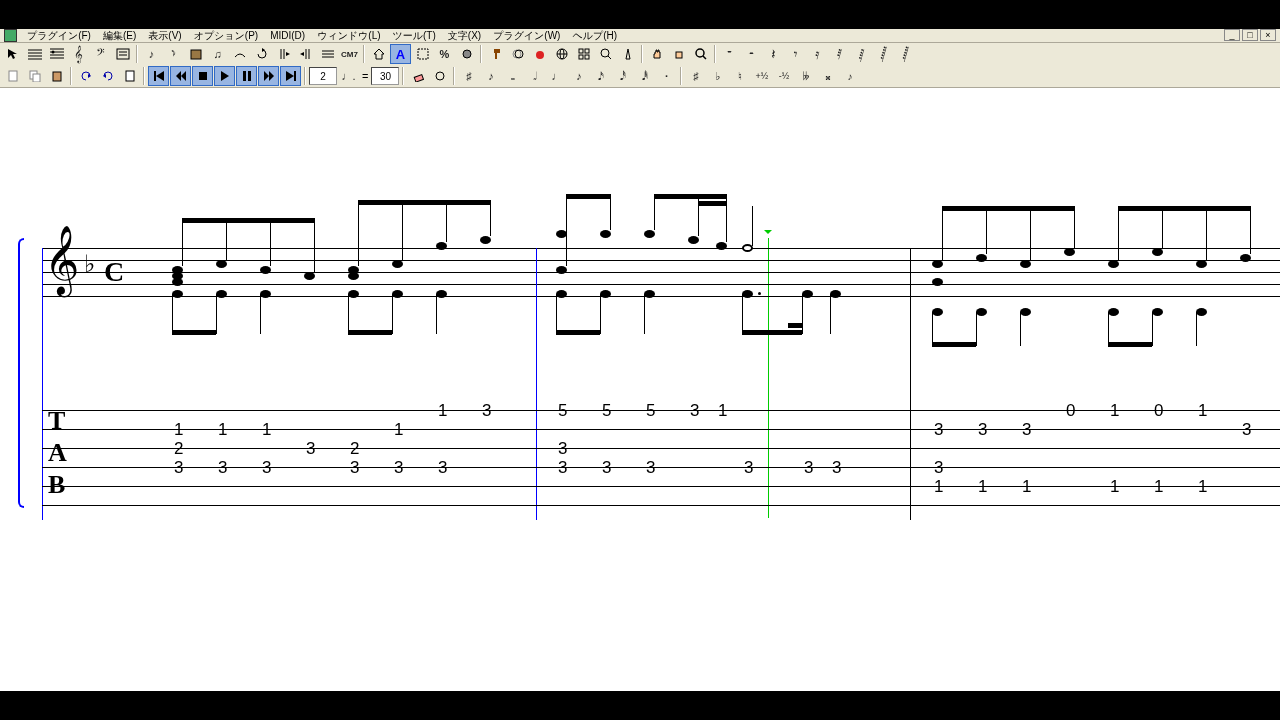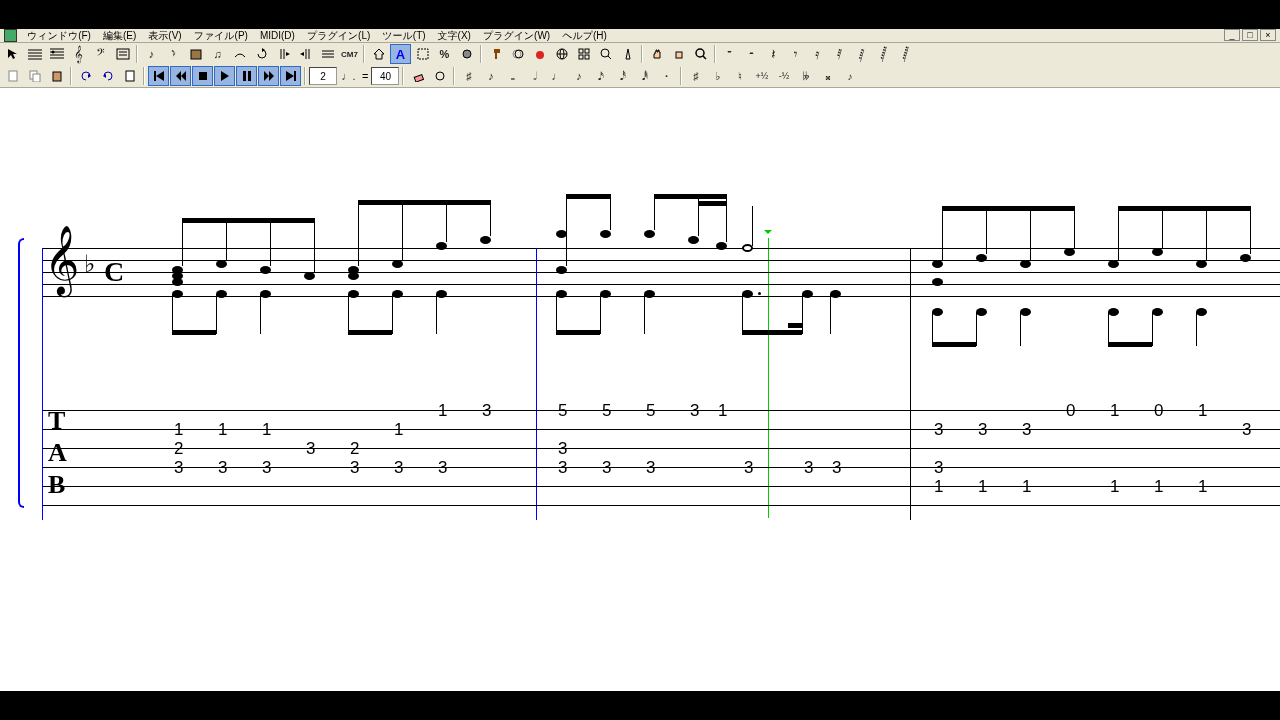--- a/index.html
+++ b/index.html
@@ -39,26 +39,26 @@
   .beam { position: absolute; height: 5px; background: #000; }
   .halfnote { position: absolute; width: 11px; height: 8px; border: 2px solid #000; border-radius: 50%; background: #fff; }
   .dot { position: absolute; width: 3px; height: 3px; background: #000; border-radius: 50%; }
 </style>
 </head>
 <body>
 
 <div class="app-frame">
   <div class="menubar">
     <div class="icon"></div>
-    <span>ウィンドウ(F)</span>
+    <span>プラグイン(F)</span>
     <span>編集(E)</span>
     <span>表示(V)</span>
-    <span>ファイル(P)</span>
+    <span>オプション(P)</span>
     <span>MIDI(D)</span>
-    <span>プラグイン(L)</span>
+    <span>ウィンドウ(L)</span>
     <span>ツール(T)</span>
     <span>文字(X)</span>
     <span>プラグイン(W)</span>
     <span>ヘルプ(H)</span>
     <div class="wincontrols">
       <div>_</div>
       <div>□</div>
       <div>×</div>
     </div>
   </div>
@@ -339,21 +339,21 @@
             <path d="M0 0 L8 5 L0 10 Z" fill="#000"></path>
             <rect x="8" y="0" width="2" height="10" fill="#000"></rect>
           </svg>
         </div>
       <div class="sep"></div>
       <div class="numbox">2</div>
       <div class="tbtn">
           <span class="glyph">♩.</span>
         </div>
       <span style="padding:0 2px">=</span>
-      <div class="numbox">40</div>
+      <div class="numbox">30</div>
       <div class="sep"></div>
       <div class="tbtn">
           <svg width="12" height="12">
             <rect x="2" y="6" width="8" height="5" fill="#f99" stroke="#000" transform="rotate(-20 6 6)"></rect>
           </svg>
         </div>
       <div class="tbtn">
           <svg width="12" height="12">
             <circle cx="6" cy="6" r="4" fill="none" stroke="#000"></circle>
           </svg>

